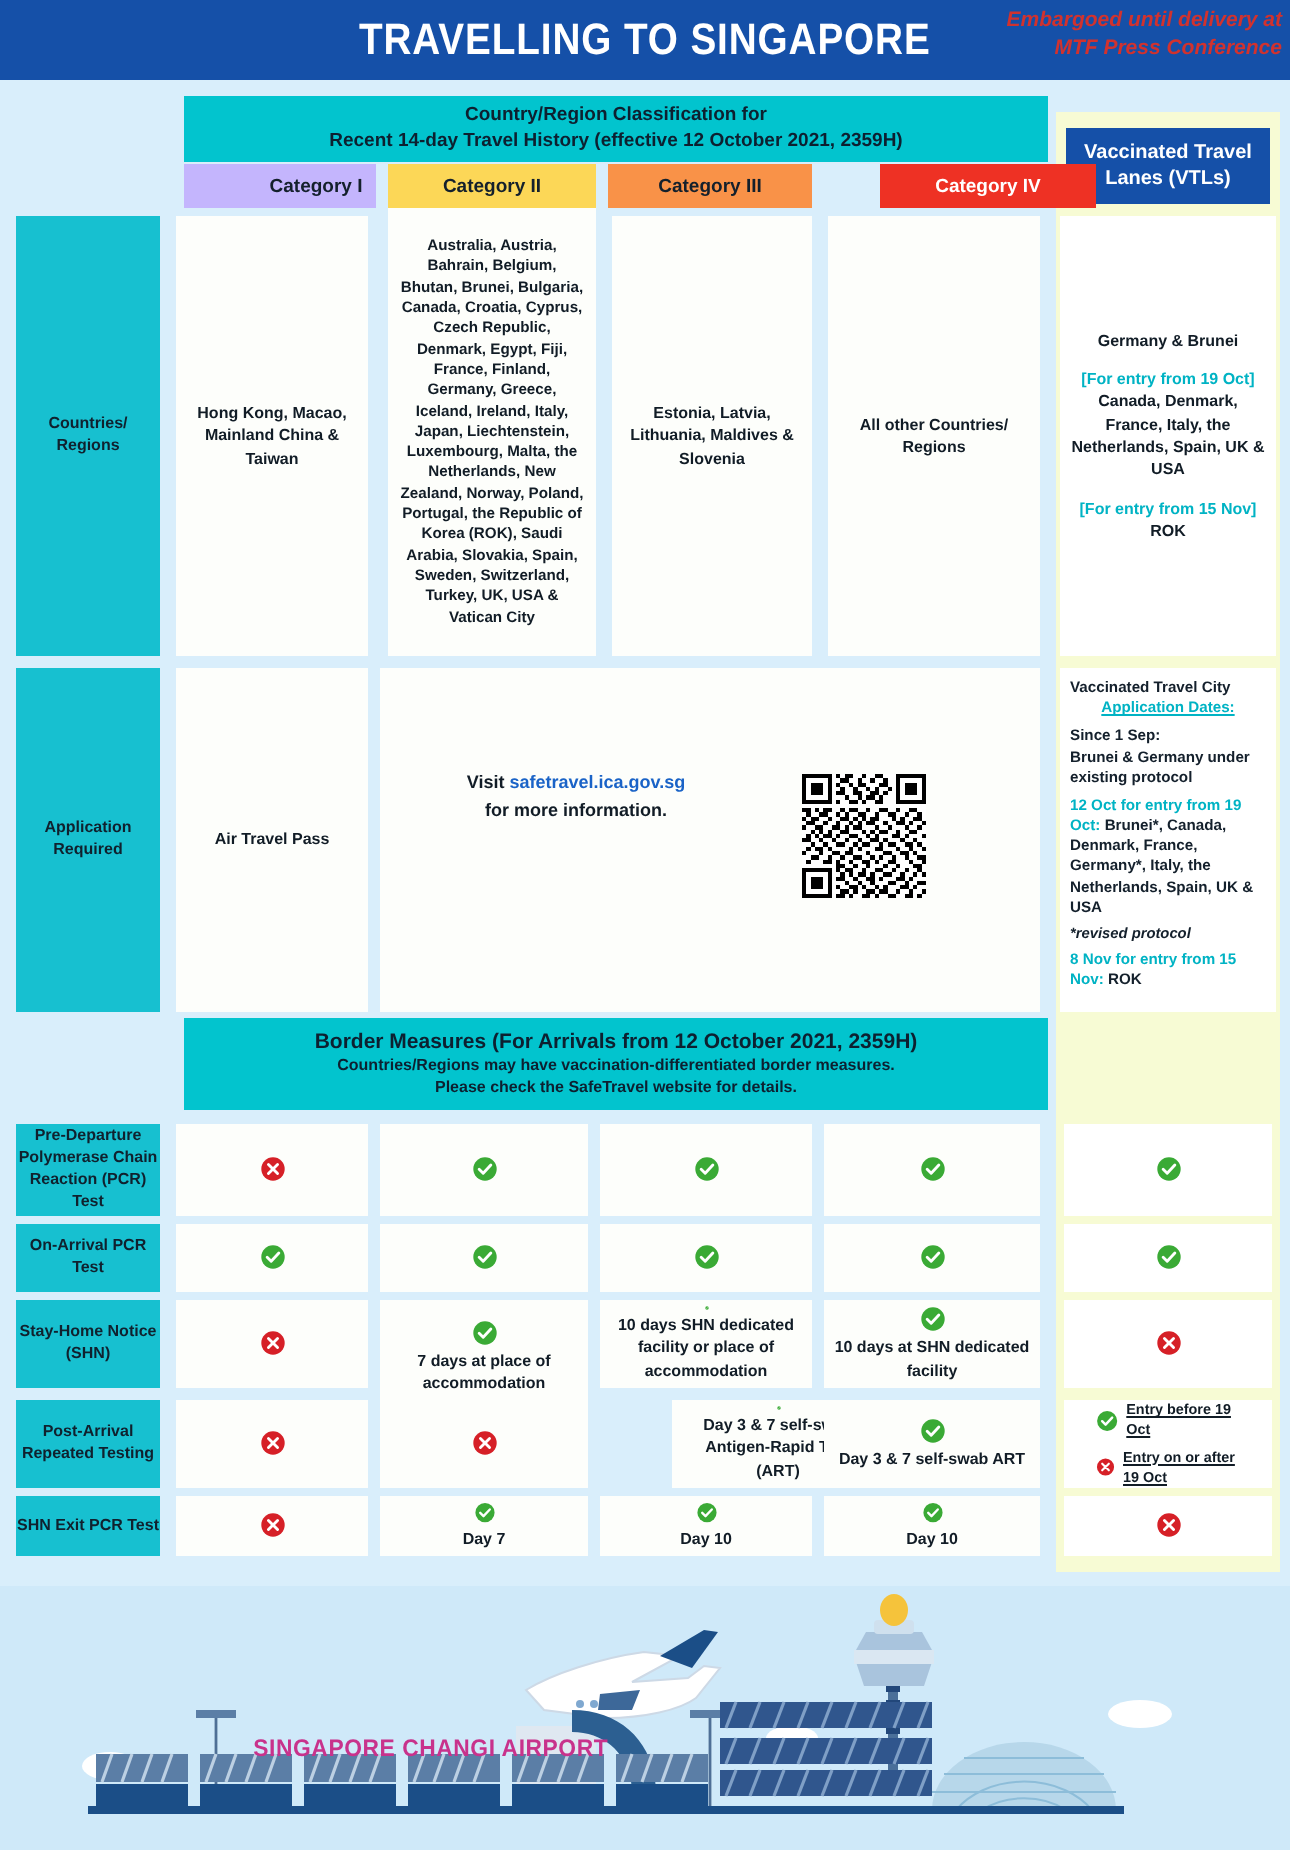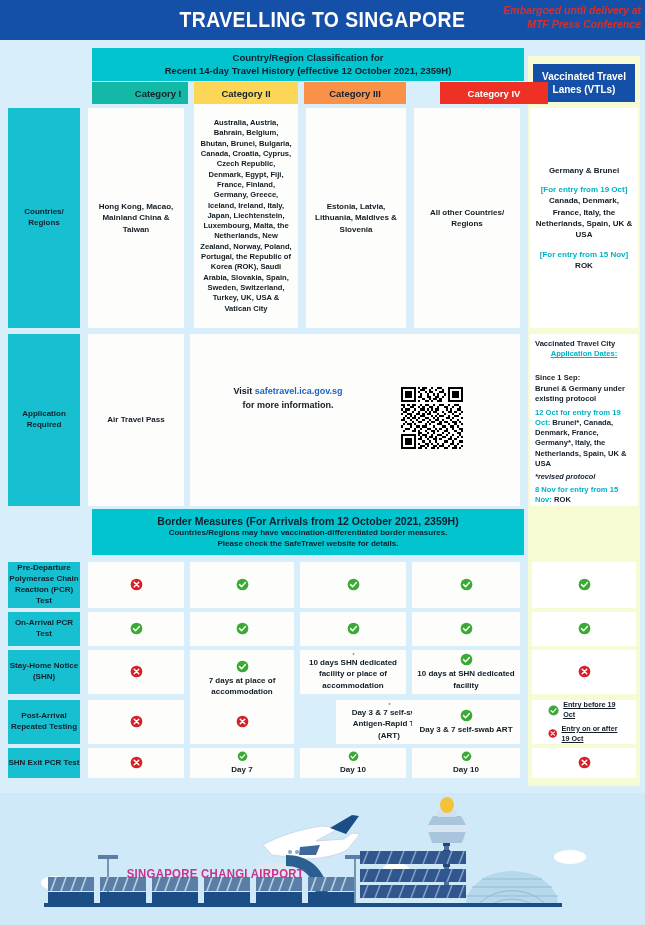--- a/index.html
+++ b/index.html
@@ -44,21 +44,21 @@
   .cell {
     background: #fdfefb;
     display: flex; flex-direction: column; align-items: center; justify-content: center;
     text-align: center; color: #111c26; font-size: 8px; line-height: 1.42;
     font-weight: bold; padding: 3px 5px;
   }
   .cat {
     display: flex; align-items: center; justify-content: center;
     font-size: 9.5px; font-weight: bold; color: #14202c;
   }
-  .cat1 { background: #14b8a6; padding-left: 36px; }
+  .cat1 { background: #c4b5fd; padding-left: 36px; }
   .cat2 { background: #fcd757; }
   .cat3 { background: #f99248; }
   .cat4 { background: #ee3124; color: #ffffff; }
 
   .vtl-hdr {
     background: #1550a8; color: #ffffff; font-weight: bold; font-size: 10px;
     display: flex; align-items: center; justify-content: center;
     text-align: center; line-height: 1.35;
   }
   .vtl-band {
@@ -377,21 +377,21 @@
               <rect x="27" y="28" width="1" height="1"></rect>
           </g>
         </svg>
       </div>
     </div>
   </div>
 
   <div class="vtlinfo">
     <div>Vaccinated Travel City</div>
     <div class="teal-txt u" style="text-align:center;">Application Dates:</div>
-    <div style="margin-top:14px;">
+    <div style="margin-top:4px;">
       <span>Since 1 Sep:</span>
     </div>
     <div>Brunei &amp; Germany under existing protocol</div>
     <div style="margin-top:4px;">
       <span class="teal-txt">12 Oct for entry from 19 Oct:</span>
       <span>Brunei*, Canada, Denmark, France, Germany*, Italy, the Netherlands, Spain, UK &amp; USA</span>
     </div>
     <div class="note-ital" style="margin-top:3px;">*revised protocol</div>
     <div style="margin-top:3px;">
       <span class="teal-txt">8 Nov for entry from 15 Nov:</span>

